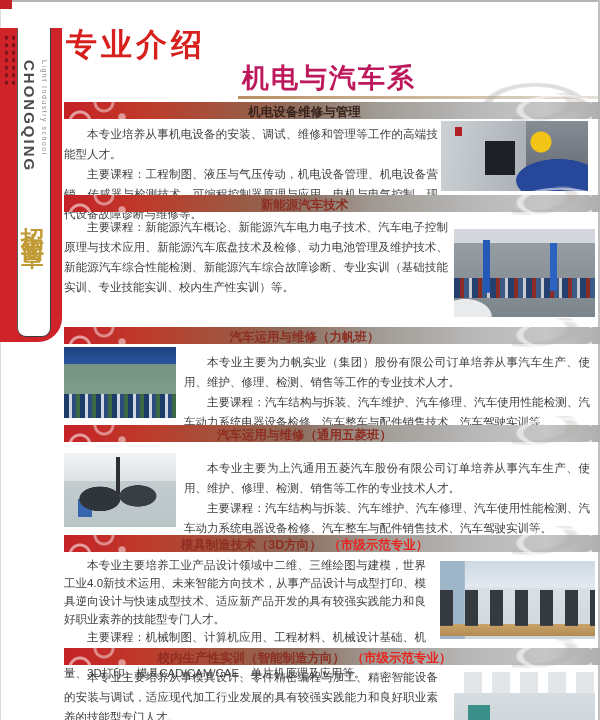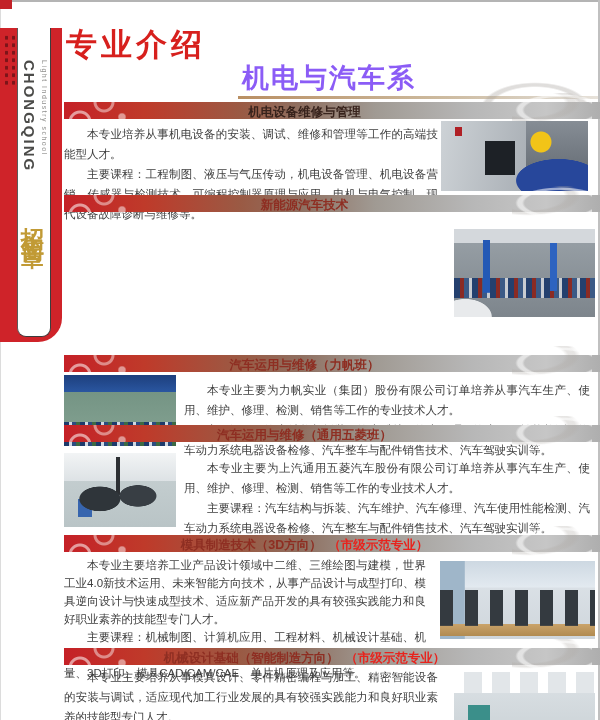--- a/index.html
+++ b/index.html
@@ -26,31 +26,31 @@
   .vert-en .sub{font-size:7px;color:#8f8f8d;letter-spacing:1.5px;line-height:10px;}
   .vert-en .main{font-size:15px;font-weight:bold;color:#4b4b49;letter-spacing:2px;line-height:20px;}
   .vert-cn{position:absolute;left:17px;top:180px;width:32px;height:132px;
            writing-mode:vertical-rl;text-orientation:upright;
            font-size:23px;font-weight:bold;color:#c19a35;line-height:32px;letter-spacing:6px;}
 
   
   .page-title{position:absolute;left:66px;top:24px;font-size:31px;font-weight:800;
            color:#d7201d;letter-spacing:4px;}
   .dept-title{position:absolute;left:242px;top:60px;font-size:27px;font-weight:bold;
-           color:#8b5cf6;letter-spacing:2px;font-family:"Liberation Serif","DejaVu Serif",serif;}
+           color:#be185d;letter-spacing:2px;font-family:"Liberation Serif","DejaVu Serif",serif;}
   .dept-underline{position:absolute;left:238px;top:96px;width:360px;height:3px;
            background:linear-gradient(to right,#b98f63,#ccb99d 55%,#ddd6cb 90%,#e7e2da);}
   .bg-ring{position:absolute;left:480px;top:82px;width:110px;height:22px;
            background:radial-gradient(ellipse at 50% 120%,rgba(0,0,0,0) 56%,rgba(165,160,155,.35) 60% 66%,rgba(0,0,0,0) 70%);}
 
   
   .section{position:absolute;left:0;width:600px;}
   .s1{top:102px;height:93px;}
   .s2{top:195px;height:148px;}
-  .s3{top:327px;height:126px;margin-top:28px;}
+  .s3{top:327px;height:126px;}
   .s4{top:425px;height:110px;}
   .s5{top:535px;height:113px;}
   .s6{top:648px;height:120px;}
 
   .bar{position:absolute;left:64px;right:0;top:0;height:17px;line-height:17px;
        text-align:center;padding-right:55px;white-space:nowrap;
        background:linear-gradient(to right,#c52127 0%,#bf3a2a 15%,#9a5a44 33%,#8f6f60 44%,#a09a93 58%,#b7b7b7 76%,#c6c6c6 90%,#aeaeae 100%);}
   .bar::before{content:"";position:absolute;left:0;top:0;bottom:0;width:115px;
        background-image:
          radial-gradient(circle at 16px 20px,rgba(255,255,255,0) 8px,rgba(255,255,255,.55) 9px,rgba(255,255,255,.55) 11px,rgba(255,255,255,0) 12px),
@@ -166,20 +166,21 @@
           <p>主要课程：工程制图、液压与气压传动，机电设备管理、机电设备营销，传感器与检测技术、可编程控制器原理与应用、电机与电气控制、现代设备故障诊断与维修等。</p>
         </div>
   </section>
       <section class="section s2 right">
     <div class="bar">
       <span class="bar-title">新能源汽车技术</span>
       
     </div>
     <div class="photo v2"></div>
     <div class="body">
+          <p>主要课程：新能源汽车概论、新能源汽车电力电子技术、汽车电子控制原理与技术应用、新能源汽车底盘技术及检修、动力电池管理及维护技术、新能源汽车综合性能检测、新能源汽车综合故障诊断、专业实训（基础技能实训、专业技能实训、校内生产性实训）等。</p>
         </div>
   </section>
       <section class="section s3 left">
     <div class="bar">
       <span class="bar-title">汽车运用与维修（力帆班）</span>
       
     </div>
     <div class="photo v3"></div>
     <div class="body">
           <p>本专业主要为力帆实业（集团）股份有限公司订单培养从事汽车生产、使用、维护、修理、检测、销售等工作的专业技术人才。</p>
@@ -203,21 +204,21 @@
       <span class="bar-badge">（市级示范专业）</span>
     </div>
     <div class="photo v5"></div>
     <div class="body">
           <p>本专业主要培养工业产品设计领域中二维、三维绘图与建模，世界工业4.0新技术运用、未来智能方向技术，从事产品设计与成型打印、模具逆向设计与快速成型技术、适应新产品开发的具有较强实践能力和良好职业素养的技能型专门人才。</p>
           <p>主要课程：机械制图、计算机应用、工程材料、机械设计基础、机械制造、冷冲模设计与制造、塑料模设计与制造、模具制造工艺、3D测量、3D打印、模具CAD/CAM/CAE、单片机原理及应用等。</p>
         </div>
   </section>
       <section class="section s6 right">
     <div class="bar">
-      <span class="bar-title">机械设计基础（智能制造方向）</span>
+      <span class="bar-title">校内生产性实训（智能制造方向）</span>
       <span class="bar-badge">（市级示范专业）</span>
     </div>
     <div class="photo v6"></div>
     <div class="body">
           <p>本专业主要培养从事模具设计、零件精密编程与加工、精密智能设备的安装与调试，适应现代加工行业发展的具有较强实践能力和良好职业素养的技能型专门人才。</p>
           <p>主要课程：机械制图、AutoCAD、金属材料及热处理、机械设计基础、机械制造、公差配合与技术测量、液压与气动、冷冲模设计与制造、塑料模设计与制造、模</p>
         </div>
   </section>
     </div>
 </div>

